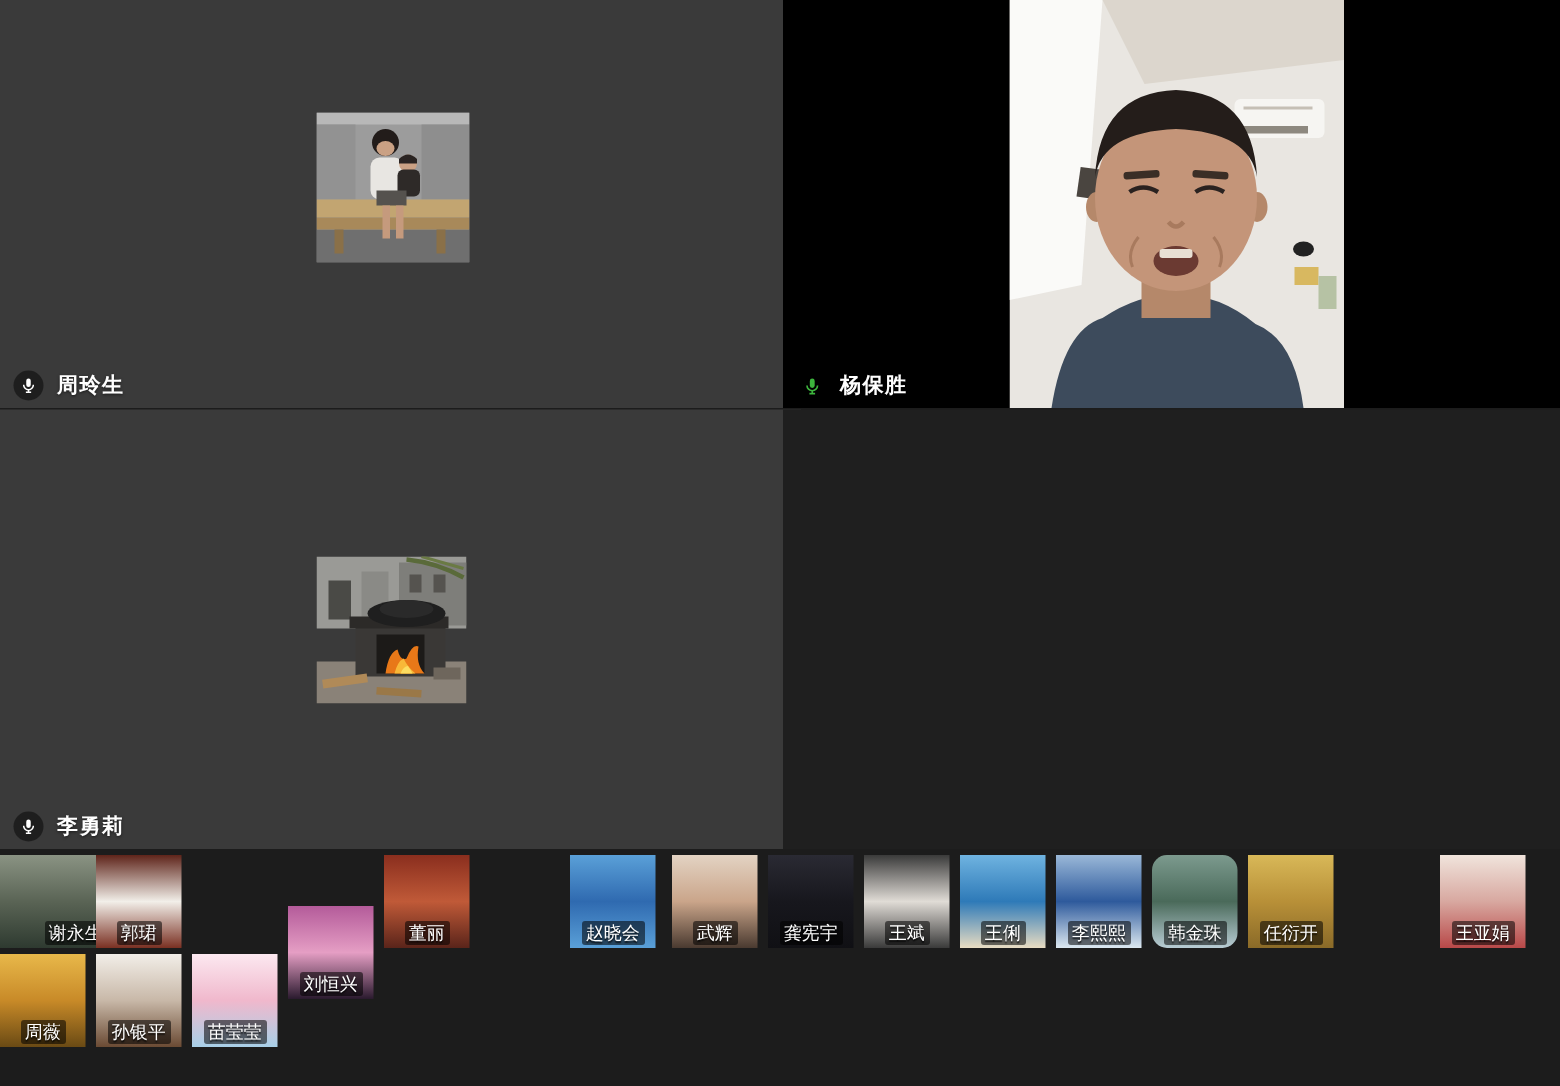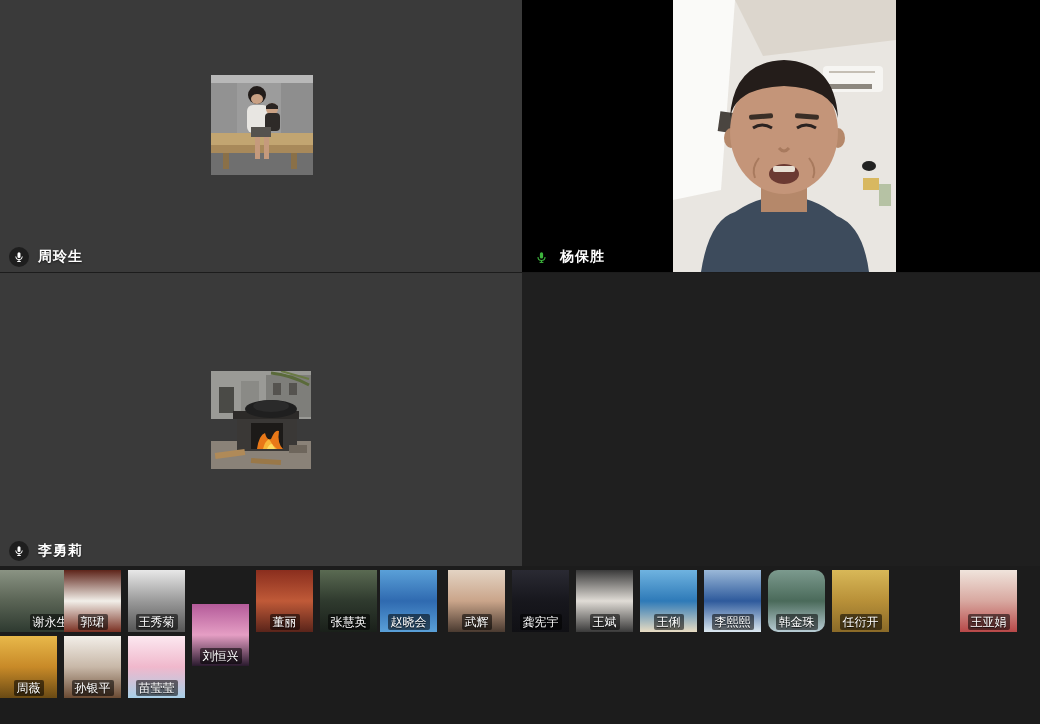--- a/index.html
+++ b/index.html
@@ -164,31 +164,25 @@
   <div class="tile tileD"></div>
 </div>
 
 <div class="thumbrow row1">
     <div class="thumb" style="left: 0px; background: linear-gradient(rgb(138, 147, 131), rgb(90, 100, 85), rgb(46, 58, 48)); padding-left: 44px;">
       <span class="thumblabel">谢永生</span>
     </div>
     <div class="thumb" style="left: 64px; background: linear-gradient(rgb(94, 36, 26), rgb(242, 239, 233), rgb(122, 48, 34));">
       <span class="thumblabel">郭珺</span>
     </div>
-    <div class="thumb" style="left: 128px; background: linear-gradient(rgb(232, 232, 232), rgb(154, 154, 154), rgb(85, 85, 85));">
-      <span class="thumblabel">王秀菊</span>
-    </div>
     <div class="thumb" style="left: 192px; background: linear-gradient(rgb(180, 91, 154), rgb(229, 158, 196), rgb(42, 26, 46)); margin-top: 34px;">
       <span class="thumblabel">刘恒兴</span>
     </div>
     <div class="thumb" style="left: 256px; background: linear-gradient(rgb(138, 46, 30), rgb(192, 90, 56), rgb(90, 36, 26)); font-family: Liberation Serif, serif;">
       <span class="thumblabel">董丽</span>
-    </div>
-    <div class="thumb" style="left: 320px; background: linear-gradient(rgb(90, 106, 82), rgb(47, 58, 46), rgb(26, 32, 26));">
-      <span class="thumblabel">张慧英</span>
     </div>
     <div class="thumb" style="left: 380px; background: linear-gradient(rgb(90, 160, 216), rgb(47, 106, 176), rgb(90, 160, 216));">
       <span class="thumblabel">赵晓会</span>
     </div>
     <div class="thumb" style="left: 448px; background: linear-gradient(rgb(227, 211, 195), rgb(202, 165, 138), rgb(74, 58, 48));">
       <span class="thumblabel">武辉</span>
     </div>
     <div class="thumb" style="left: 512px; background: linear-gradient(rgb(42, 42, 51), rgb(23, 23, 29), rgb(16, 16, 20));">
       <span class="thumblabel">龚宪宇</span>
     </div>

